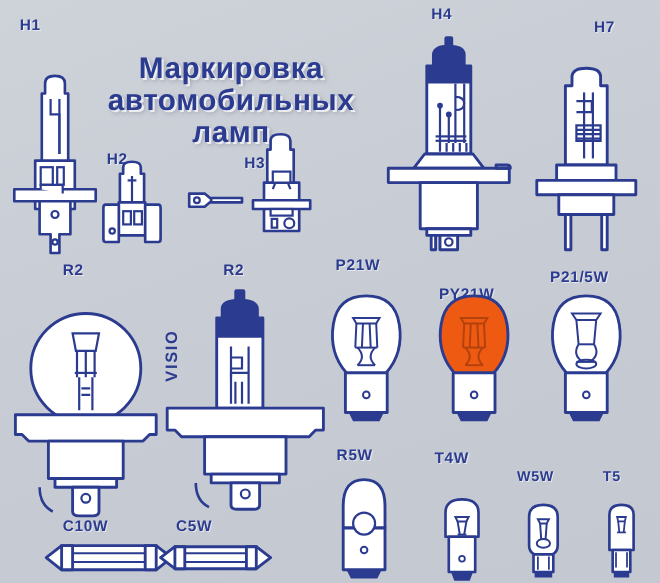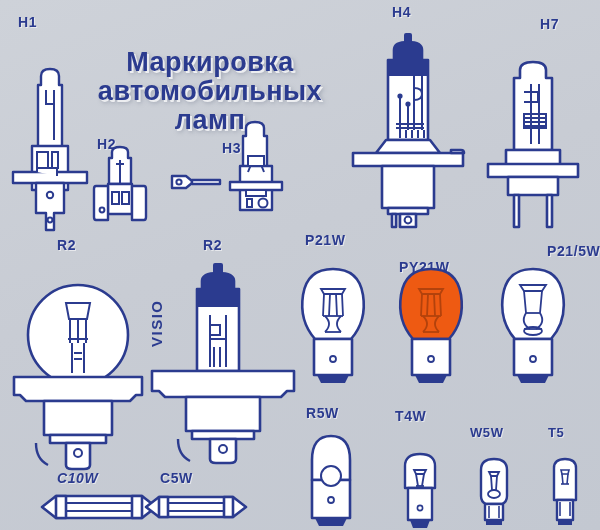--- a/index.html
+++ b/index.html
@@ -70,28 +70,28 @@
   <div class="lbl" style="left:222px; top:140px;">H3</div>
   <div class="lbl" style="left:392px; top:4px;">H4</div>
   <div class="lbl" style="left:540px; top:16px;">H7</div>
 
   <div class="lbl" style="left:57px;  top:237px;">R2</div>
   <div class="lbl" style="left:203px; top:237px;">R2</div>
   <div class="vtext" style="left:165px; top:330px;">VISIO</div>
 
   <div class="lbl" style="left:305px; top:232px;">P21W</div>
   <div class="lbl" style="left:399px; top:259px;">PY21W</div>
-  <div class="lbl" style="left:500px; top:243px;margin-left:47px;">P21/5W</div>
+  <div class="lbl" style="left:500px; top:243px;">P21/5W</div>
 
   <div class="lbl" style="left:306px; top:405px;">R5W</div>
   <div class="lbl" style="left:395px; top:408px;">T4W</div>
   <div class="lbl sm" style="left:470px; top:425px;">W5W</div>
   <div class="lbl sm" style="left:548px; top:425px;">T5</div>
 
-  <div class="lbl" style="left:57px;  top:470px;font-style:italic;">C10W</div>
+  <div class="lbl" style="left:57px;  top:470px;">C10W</div>
   <div class="lbl" style="left:160px; top:470px;">C5W</div>
 
   <div class="bulb" style="left:10px; top:60px;">
     <svg width="80" height="172" viewBox="0 0 80 172">
       <g fill="#ffffff" stroke="#2b3b8f" stroke-width="2.4" stroke-linejoin="round">
         <path d="M31 16 q0-7 9-7 q9 0 9 7 l0 9 l3 0 l0 62 l-24 0 l0-62 l3 0 z"></path>
         <rect x="22" y="86" width="36" height="44"></rect>
         <rect x="3" y="112" width="74" height="11"></rect>
         <path d="M26 123 l0 30 l10 0 l0 17 l8 0 l0-17 l10 0 l0-30 z"></path>
       </g>

